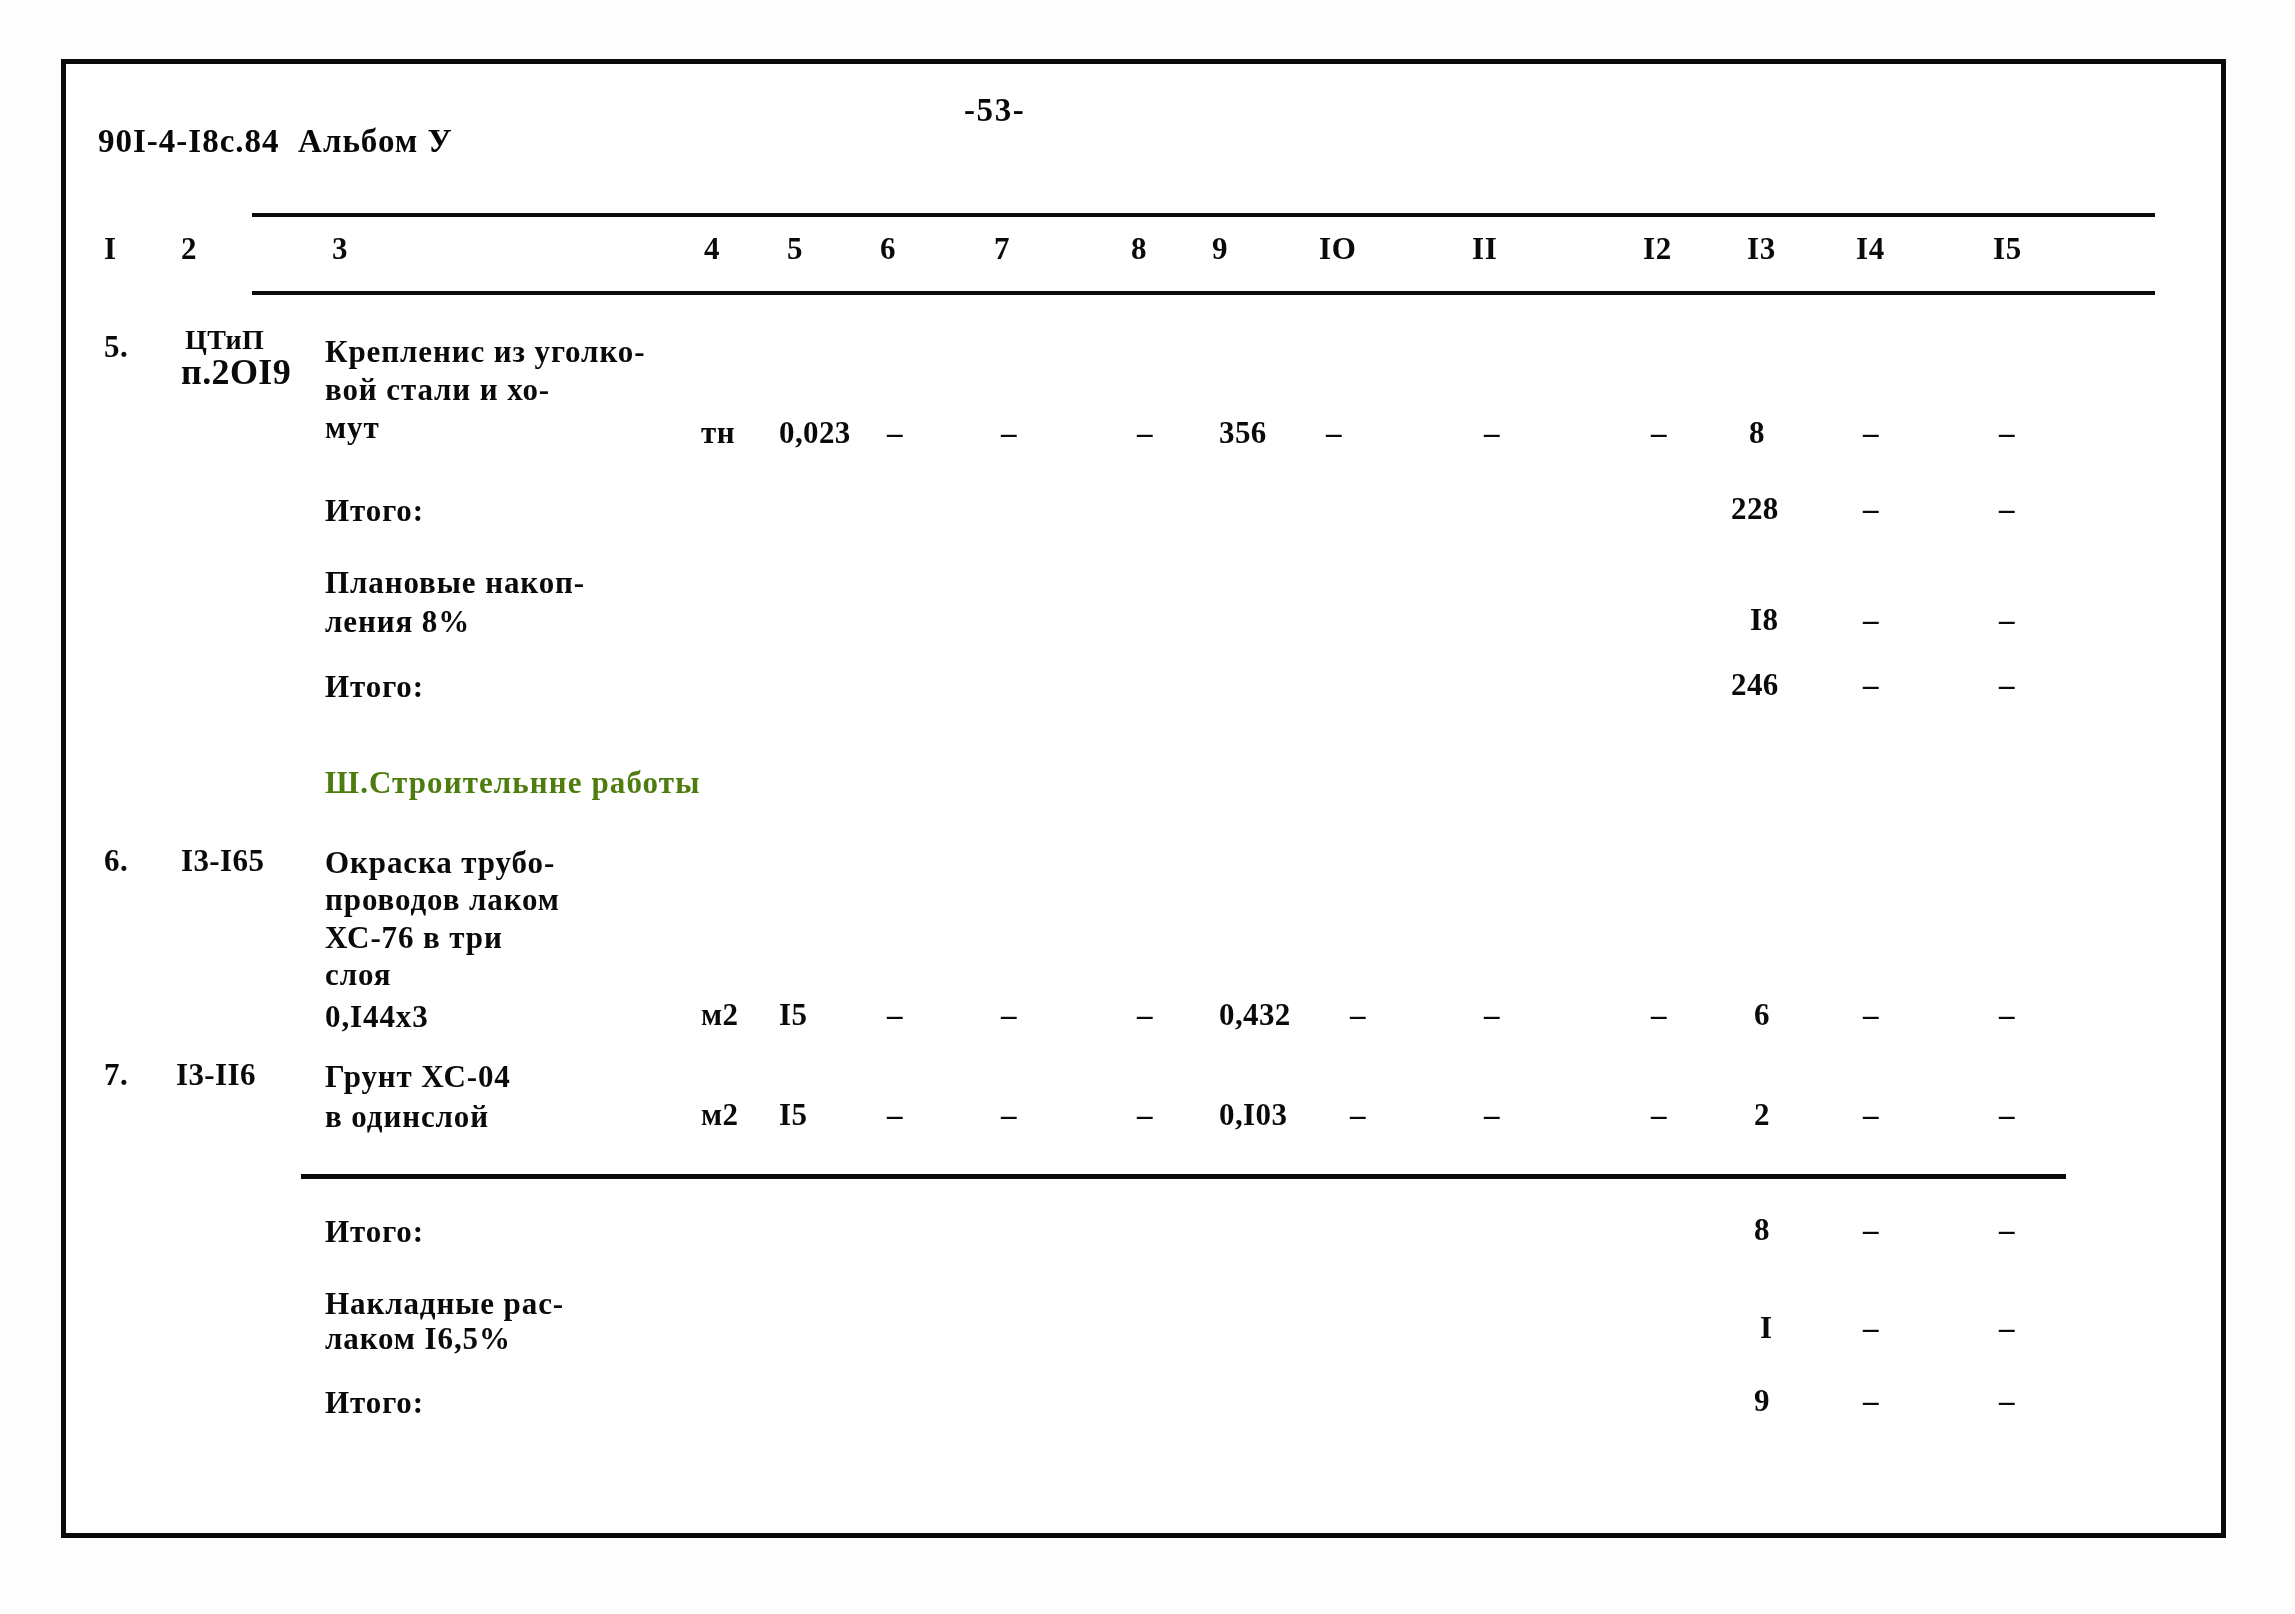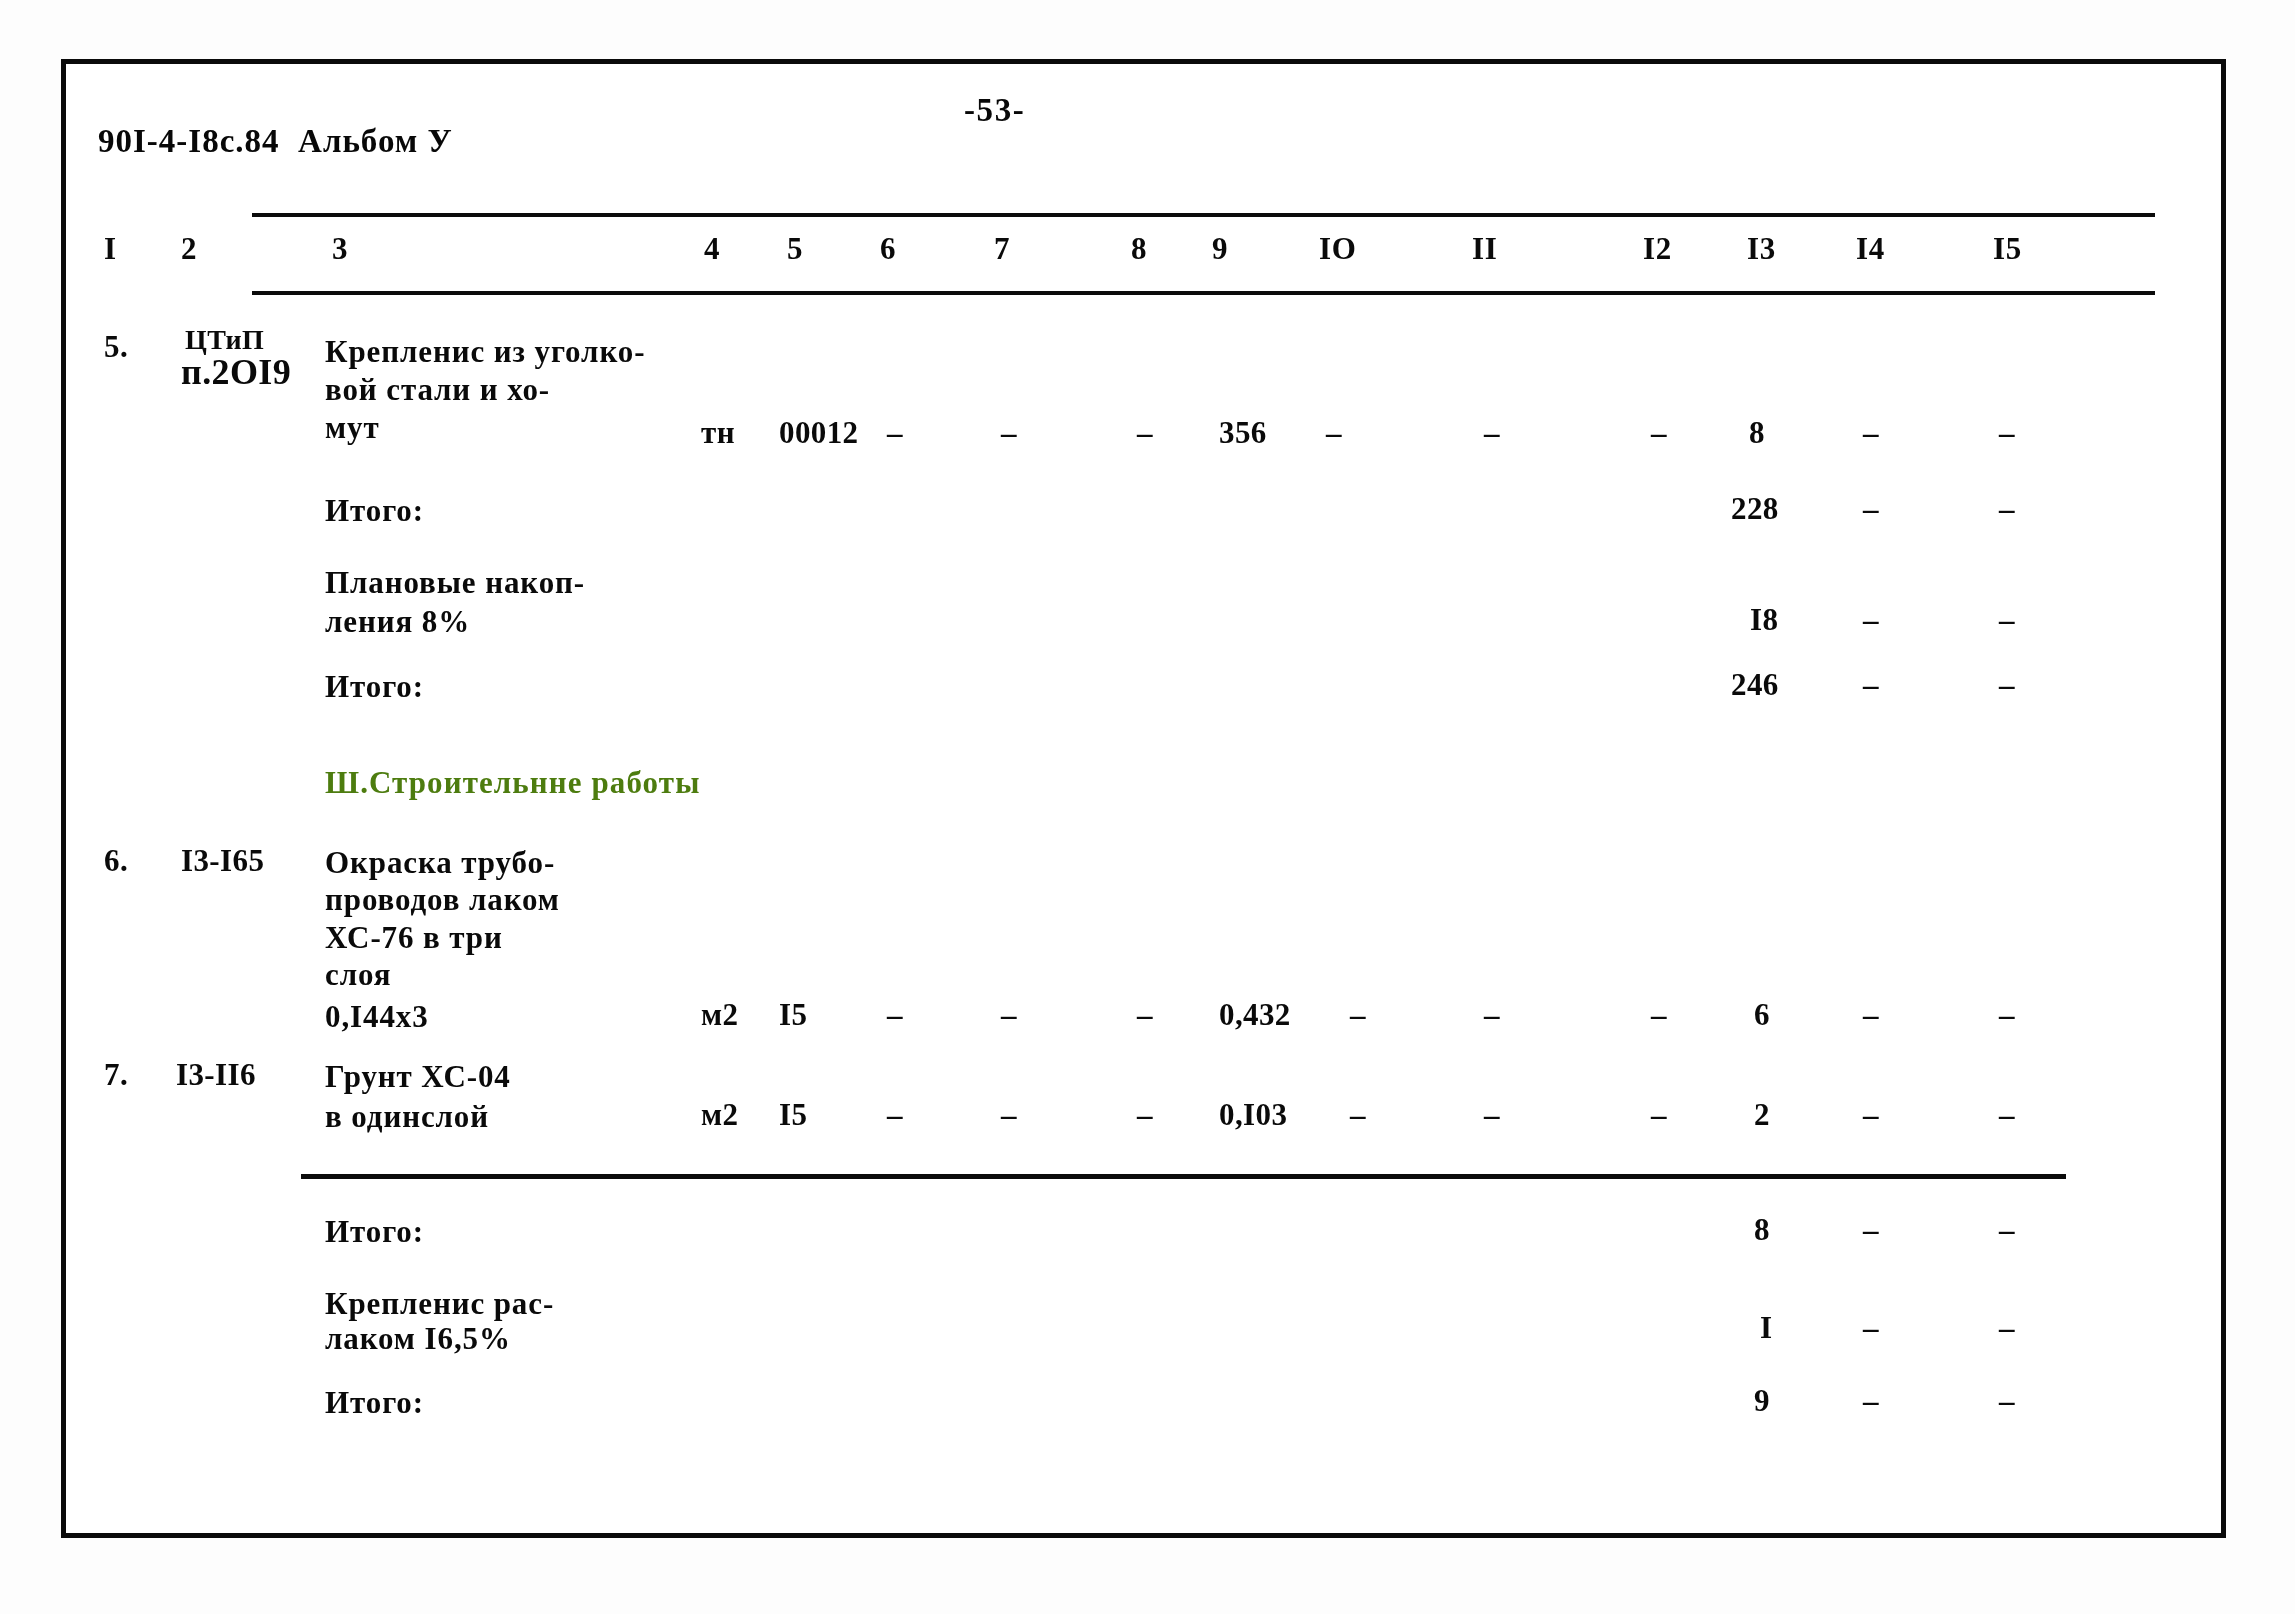--- a/index.html
+++ b/index.html
@@ -103,21 +103,21 @@
   <div class="colhdr" style="left:1993px">I5</div>
 
   <div class="cell" style="left:104px; top:329px">5.</div>
   <div class="cell" style="left:185px; top:324px; font-size:28px">ЦТиП</div>
   <div class="cell" style="left:181px; top:351px; font-size:36px">п.2OI9</div>
   <div class="cell desc" style="left:325px; top:332px">Крепленис из уголко-</div>
   <div class="cell desc" style="left:325px; top:370px">вой стали и хо-</div>
   <div class="cell desc" style="left:325px; top:408px">мут</div>
 
   <div class="cell num" style="left:701px;  top:415px">тн</div>
-  <div class="cell num" style="left:779px;  top:415px">00012</div>
+  <div class="cell num" style="left:779px;  top:415px">0,023</div>
   <div class="dash" style="left:887px; top:415px">–</div>
   <div class="dash" style="left:1001px; top:415px">–</div>
   <div class="dash" style="left:1137px; top:415px">–</div>
   <div class="cell num" style="left:1219px; top:415px">356</div>
   <div class="dash" style="left:1326px; top:415px">–</div>
   <div class="dash" style="left:1484px; top:415px">–</div>
   <div class="dash" style="left:1651px; top:415px">–</div>
   <div class="cell num" style="left:1749px; top:415px">8</div>
   <div class="dash" style="left:1863px; top:415px">–</div>
   <div class="dash" style="left:1999px; top:415px">–</div>
@@ -177,21 +177,21 @@
   <div class="dash" style="left:1651px; top:1097px">–</div>
   <div class="cell num" style="left:1754px; top:1097px">2</div>
   <div class="dash" style="left:1863px; top:1097px">–</div>
   <div class="dash" style="left:1999px; top:1097px">–</div>
 
   <div class="cell desc" style="left:325px;  top:1212px">Итого:</div>
   <div class="cell num" style="left:1754px; top:1212px">8</div>
   <div class="dash" style="left:1863px; top:1212px">–</div>
   <div class="dash" style="left:1999px; top:1212px">–</div>
 
-  <div class="cell desc" style="left:325px;  top:1284px">Крепленис рас-</div>
+  <div class="cell desc" style="left:325px;  top:1284px">Накладные рас-</div>
   <div class="cell desc" style="left:325px;  top:1319px">лаком I6,5%</div>
   <div class="cell num" style="left:1760px; top:1310px">I</div>
   <div class="dash" style="left:1863px; top:1310px">–</div>
   <div class="dash" style="left:1999px; top:1310px">–</div>
 
   <div class="cell desc" style="left:325px;  top:1383px">Итого:</div>
   <div class="cell num" style="left:1754px; top:1383px">9</div>
   <div class="dash" style="left:1863px; top:1383px">–</div>
   <div class="dash" style="left:1999px; top:1383px">–</div>
 </div>

